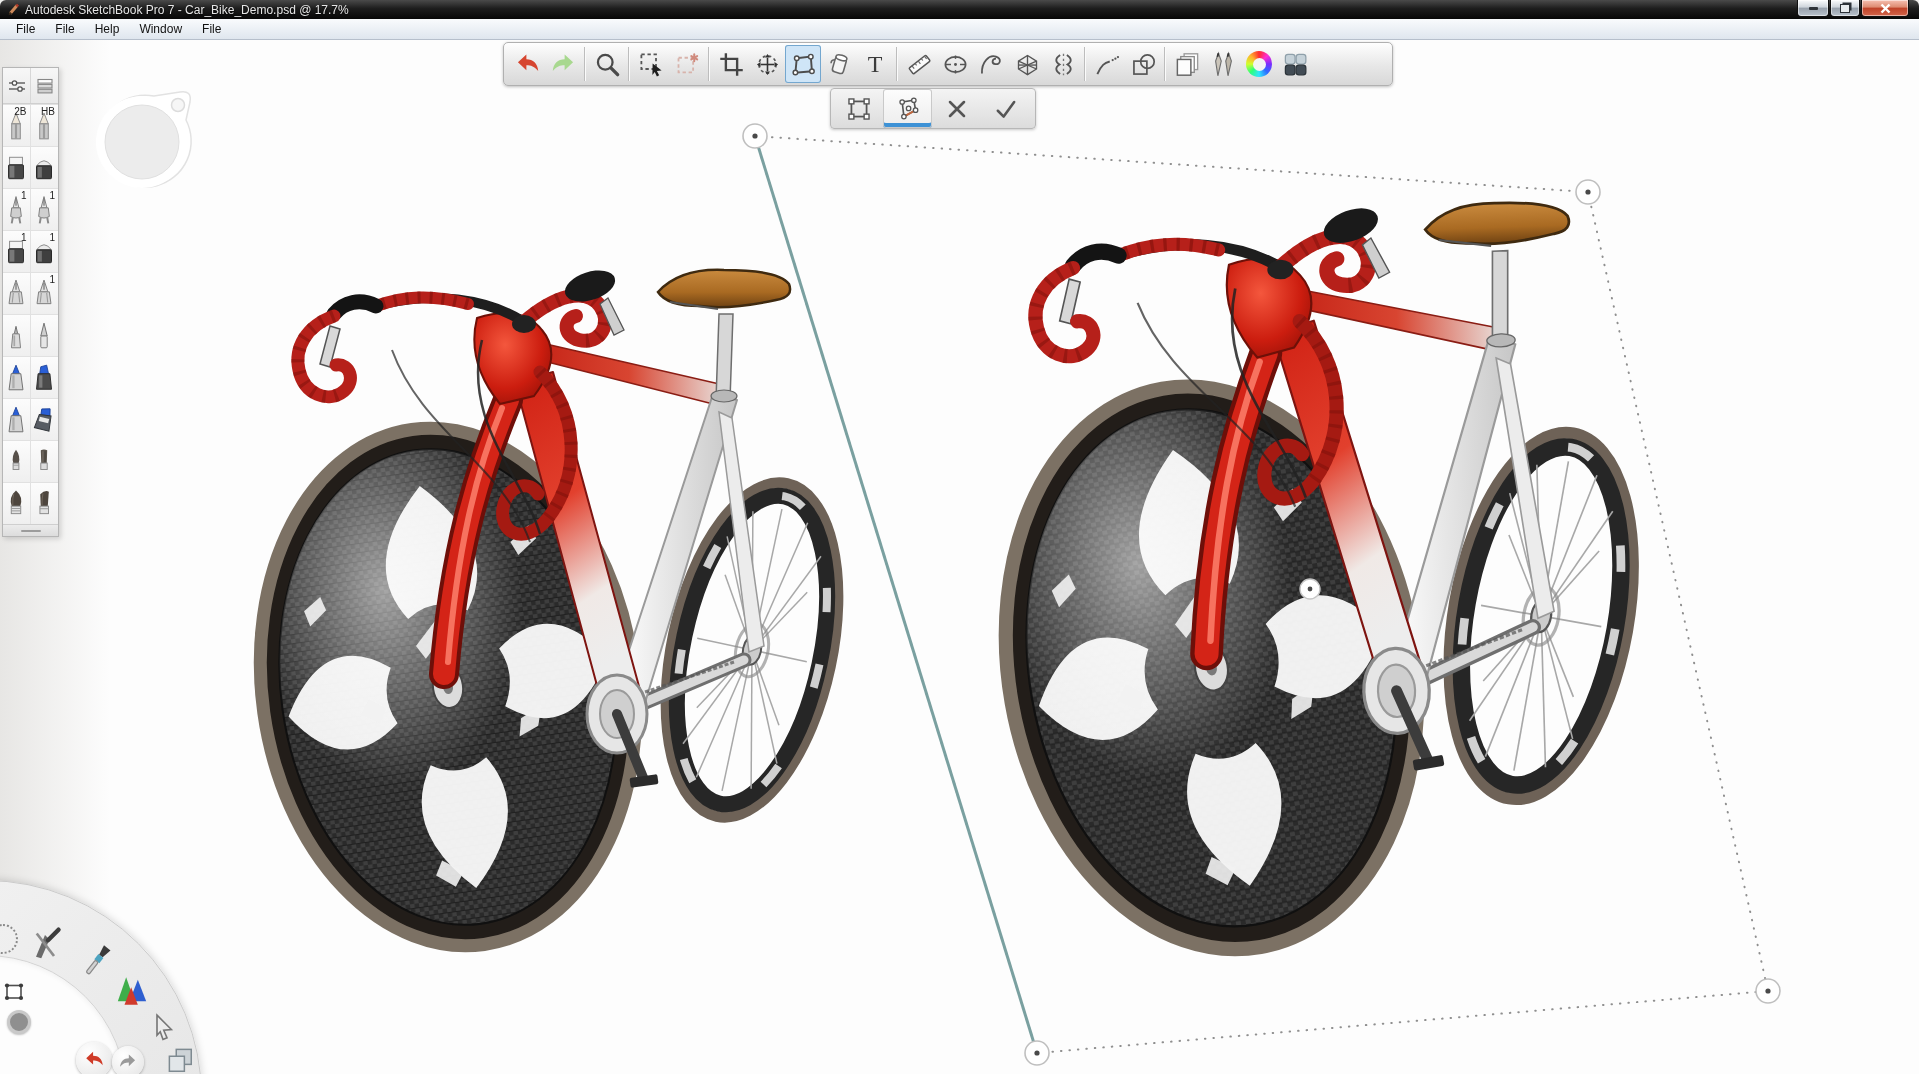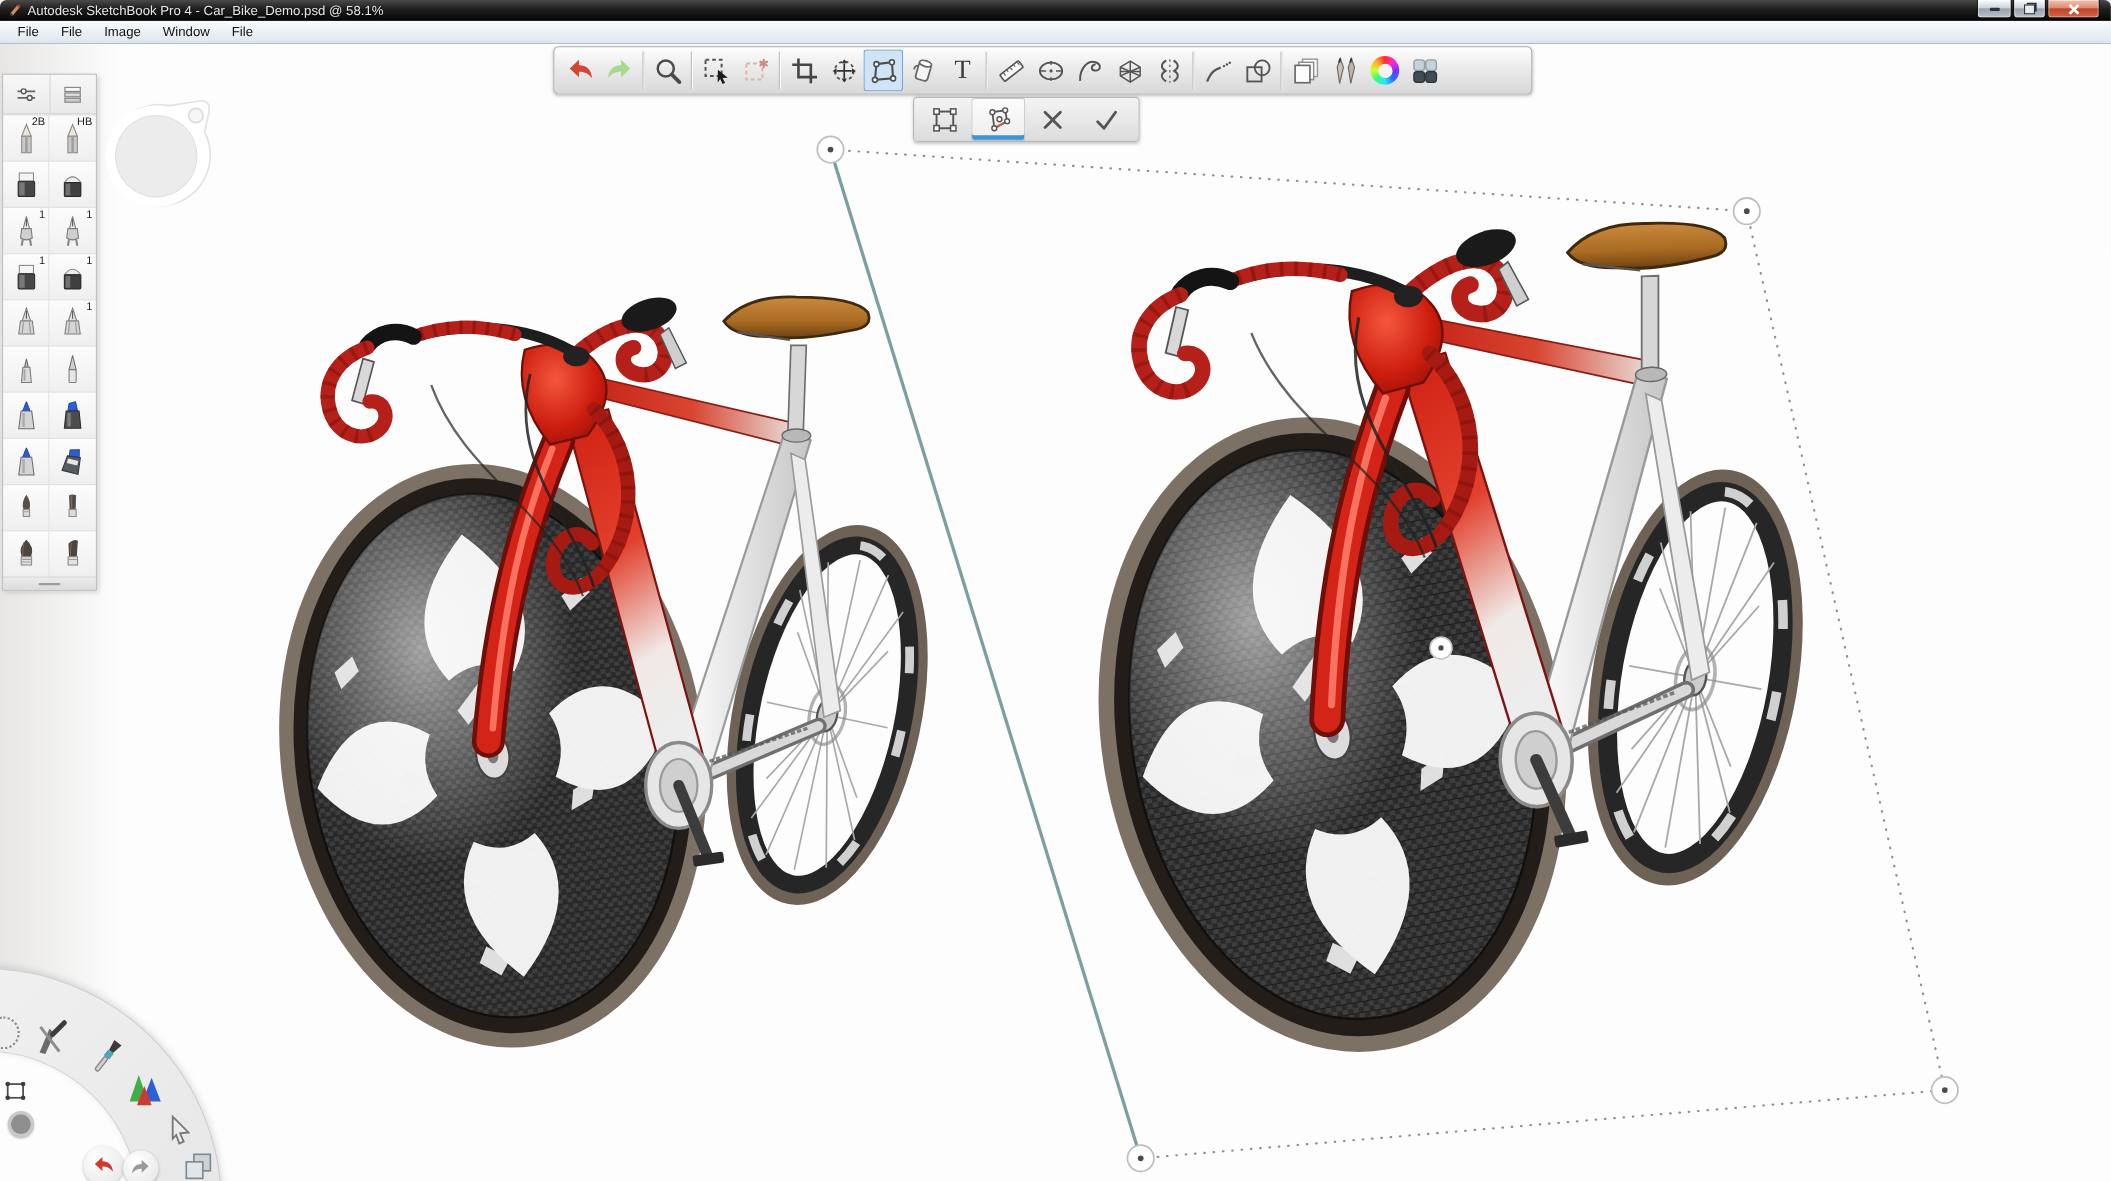--- a/index.html
+++ b/index.html
@@ -50,21 +50,21 @@
 
   
   .tbar2{position:absolute;left:830px;top:88px;width:206px;height:41px;z-index:6;
     background:linear-gradient(#f4f4f4,#dcdcdc);border:1px solid #b7b7b7;border-radius:4px;
     box-shadow:0 1px 3px rgba(0,0,0,.22);display:flex;align-items:stretch;padding:0 3px;box-sizing:border-box;}
   .tb2-btn{width:49px;display:flex;align-items:center;justify-content:center;}
   .tb2-btn svg{width:28px;height:28px;}
   .tb2-btn.active{background:linear-gradient(#fdfdfd,#ececec);box-shadow:inset 0 0 0 1px #c9c9c9, inset 0 -5px 0 0 #3e92d6;border-radius:3px;}
 
   
-  .palette{position:absolute;left:2px;top:67px;width:86px;z-index:5;background:#f0f0f0;
+  .palette{position:absolute;left:2px;top:67px;width:57px;z-index:5;background:#f0f0f0;
     border:1px solid #b6b6b6;box-shadow:2px 2px 5px rgba(0,0,0,.15);box-sizing:border-box;}
   .pal-head{height:35px;display:flex;border-bottom:1px solid #cfcfcf;background:linear-gradient(#f7f7f7,#e9e9e9);}
   .ph-btn{flex:1;display:flex;align-items:center;justify-content:center;}
   .ph-btn+.ph-btn{border-left:1px solid #d7d7d7;}
   .ph-btn svg{width:24px;height:24px;}
   .pal-grid{display:grid;grid-template-columns:1fr 1fr;}
   .cell{height:41px;position:relative;display:flex;align-items:center;justify-content:center;
     background:linear-gradient(#fcfcfc,#efefef);border-top:1px solid #e1e1e1;}
   .cell:nth-child(odd){border-right:1px solid #e1e1e1;}
   .cell svg{width:26px;height:30px;}
@@ -542,21 +542,21 @@
 </svg>
 
 <div class="titlebar">
   <span class="app-icon">
     <svg width="13" height="13" viewBox="0 0 13 13">
         <line x1="3.2" y1="10.5" x2="10" y2="2.5" stroke="#cf8a5a" stroke-width="3"></line>
         <polygon points="1.6,12 2.6,8.6 5.2,10.8" fill="#3a2a1a"></polygon>
         <line x1="9.2" y1="1.6" x2="11.2" y2="3.4" stroke="#b03a2a" stroke-width="2.4"></line>
       </svg>
   </span>
-  <span class="title-text">Autodesk SketchBook Pro 4 - Car_Bike_Demo.psd @ 58.1%</span>
+  <span class="title-text">Autodesk SketchBook Pro 7 - Car_Bike_Demo.psd @ 17.7%</span>
   <div class="win-controls">
     <div class="win-btn w-min">
         <span class="glyph-min"></span>
       </div>
     <div class="win-btn w-restore">
         <span class="glyph-restore"></span>
       </div>
     <div class="win-btn w-close">
       <svg width="11" height="11" viewBox="0 0 11 11">
           <g class="glyph-close">
@@ -564,21 +564,21 @@
             <line x1="9.5" y1="1.5" x2="1.5" y2="9.5"></line>
           </g>
         </svg>
     </div>
   </div>
 </div>
 
 <div class="menubar">
   <span class="menu-item">File</span>
   <span class="menu-item">File</span>
-  <span class="menu-item">Image</span>
+  <span class="menu-item">Help</span>
   <span class="menu-item">Window</span>
   <span class="menu-item">File</span>
 </div>
 
 <div class="toolbar">
   <div class="tb-btn" style="color:#d6452f">
       <svg>
         <use href="#i-undo"></use>
       </svg>
     </div>

